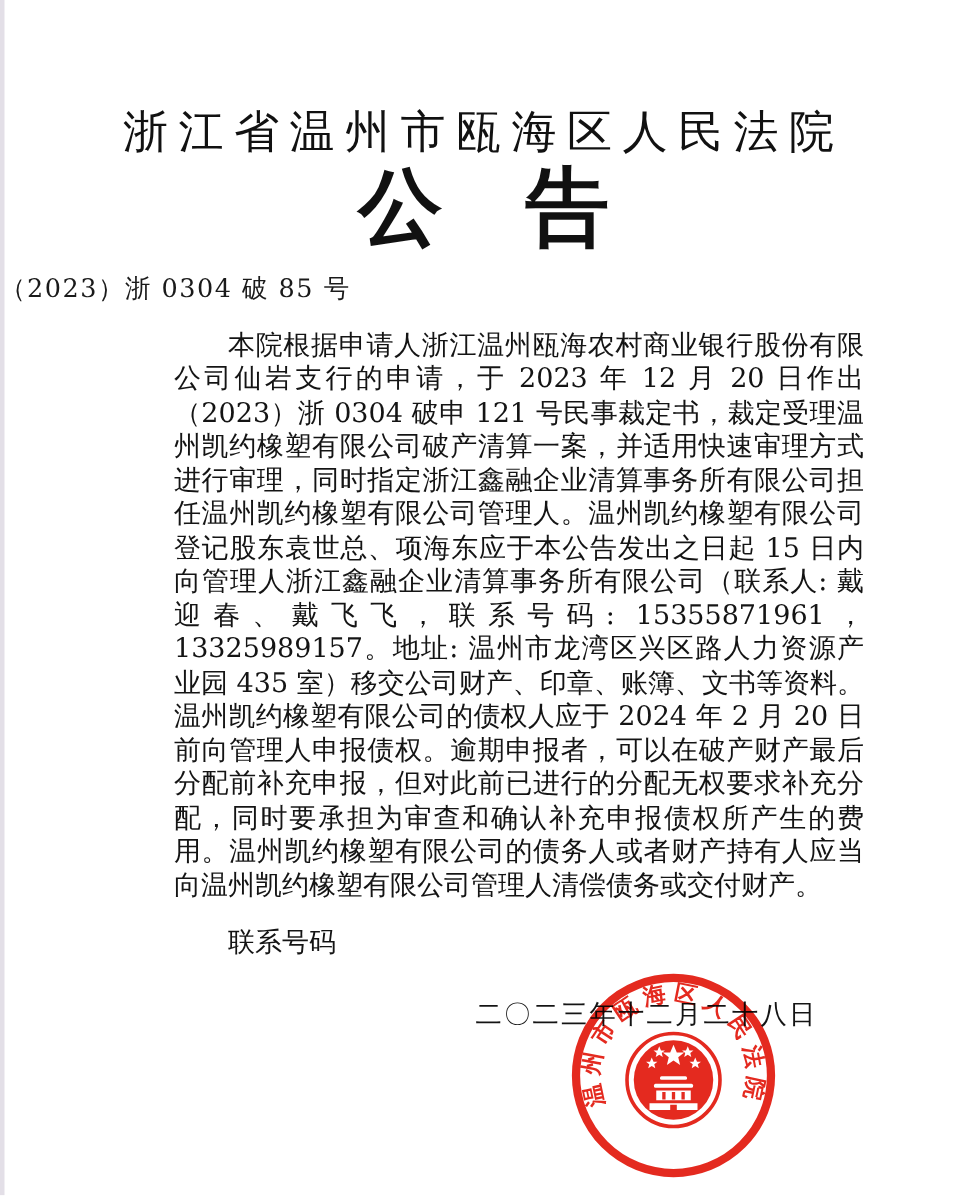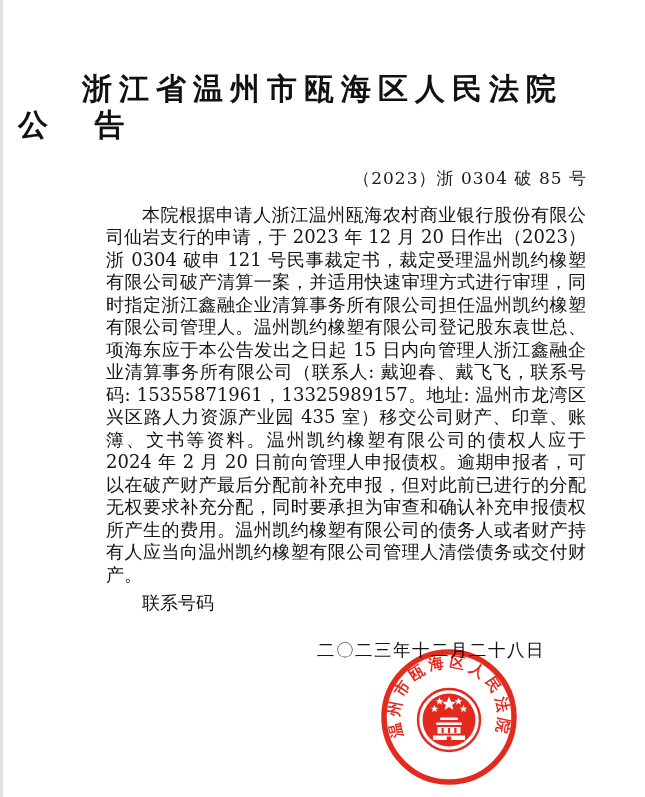--- a/index.html
+++ b/index.html
@@ -19,54 +19,53 @@
   .scan-edge {
     position: absolute;
     left: 0; top: 0;
     width: 3px; height: 797px;
     background: #e3dfe7;
   }
   .court-name {
     margin: 72px 0 0 0;
     text-align: center;
     font-size: 30px;
-    font-weight: 700;
+    font-weight: 400;
     letter-spacing: 7px;
     line-height: 1.1;
     color: #111111;
     white-space: nowrap;
   }
   .doc-title {
     margin: 4px 0 0 0;
-    text-align: left;
-    font-size: 30px;
+    text-align: center;
+    font-size: 56px;
     font-weight: 700;
     letter-spacing: 18px;
     text-indent: 18px; 
     line-height: 1.05;
     color: #111111;
   }
   .case-no {
-    margin-top: 26px;
+    margin-top: 13px;
     padding-right: 58px;
-    text-align: right;
     font-size: 17px;
     letter-spacing: 1px;
     color: #1a1a1a;
   }
   .body-text {
     margin: 14px auto 0 100px;
     width: 492px;
     font-size: 18px;
     line-height: 22.5px;
     text-align: justify;
     color: #141414;
   }
   .body-text p {
-    margin: 6px;
+    margin: 16px;
     text-indent: 2em;
   }
   .date-line {
     margin-top: 23px;
     padding-right: 100px;
     text-align: right;
     font-size: 17.5px;
     letter-spacing: 1.5px;
     color: #141414;
   }

